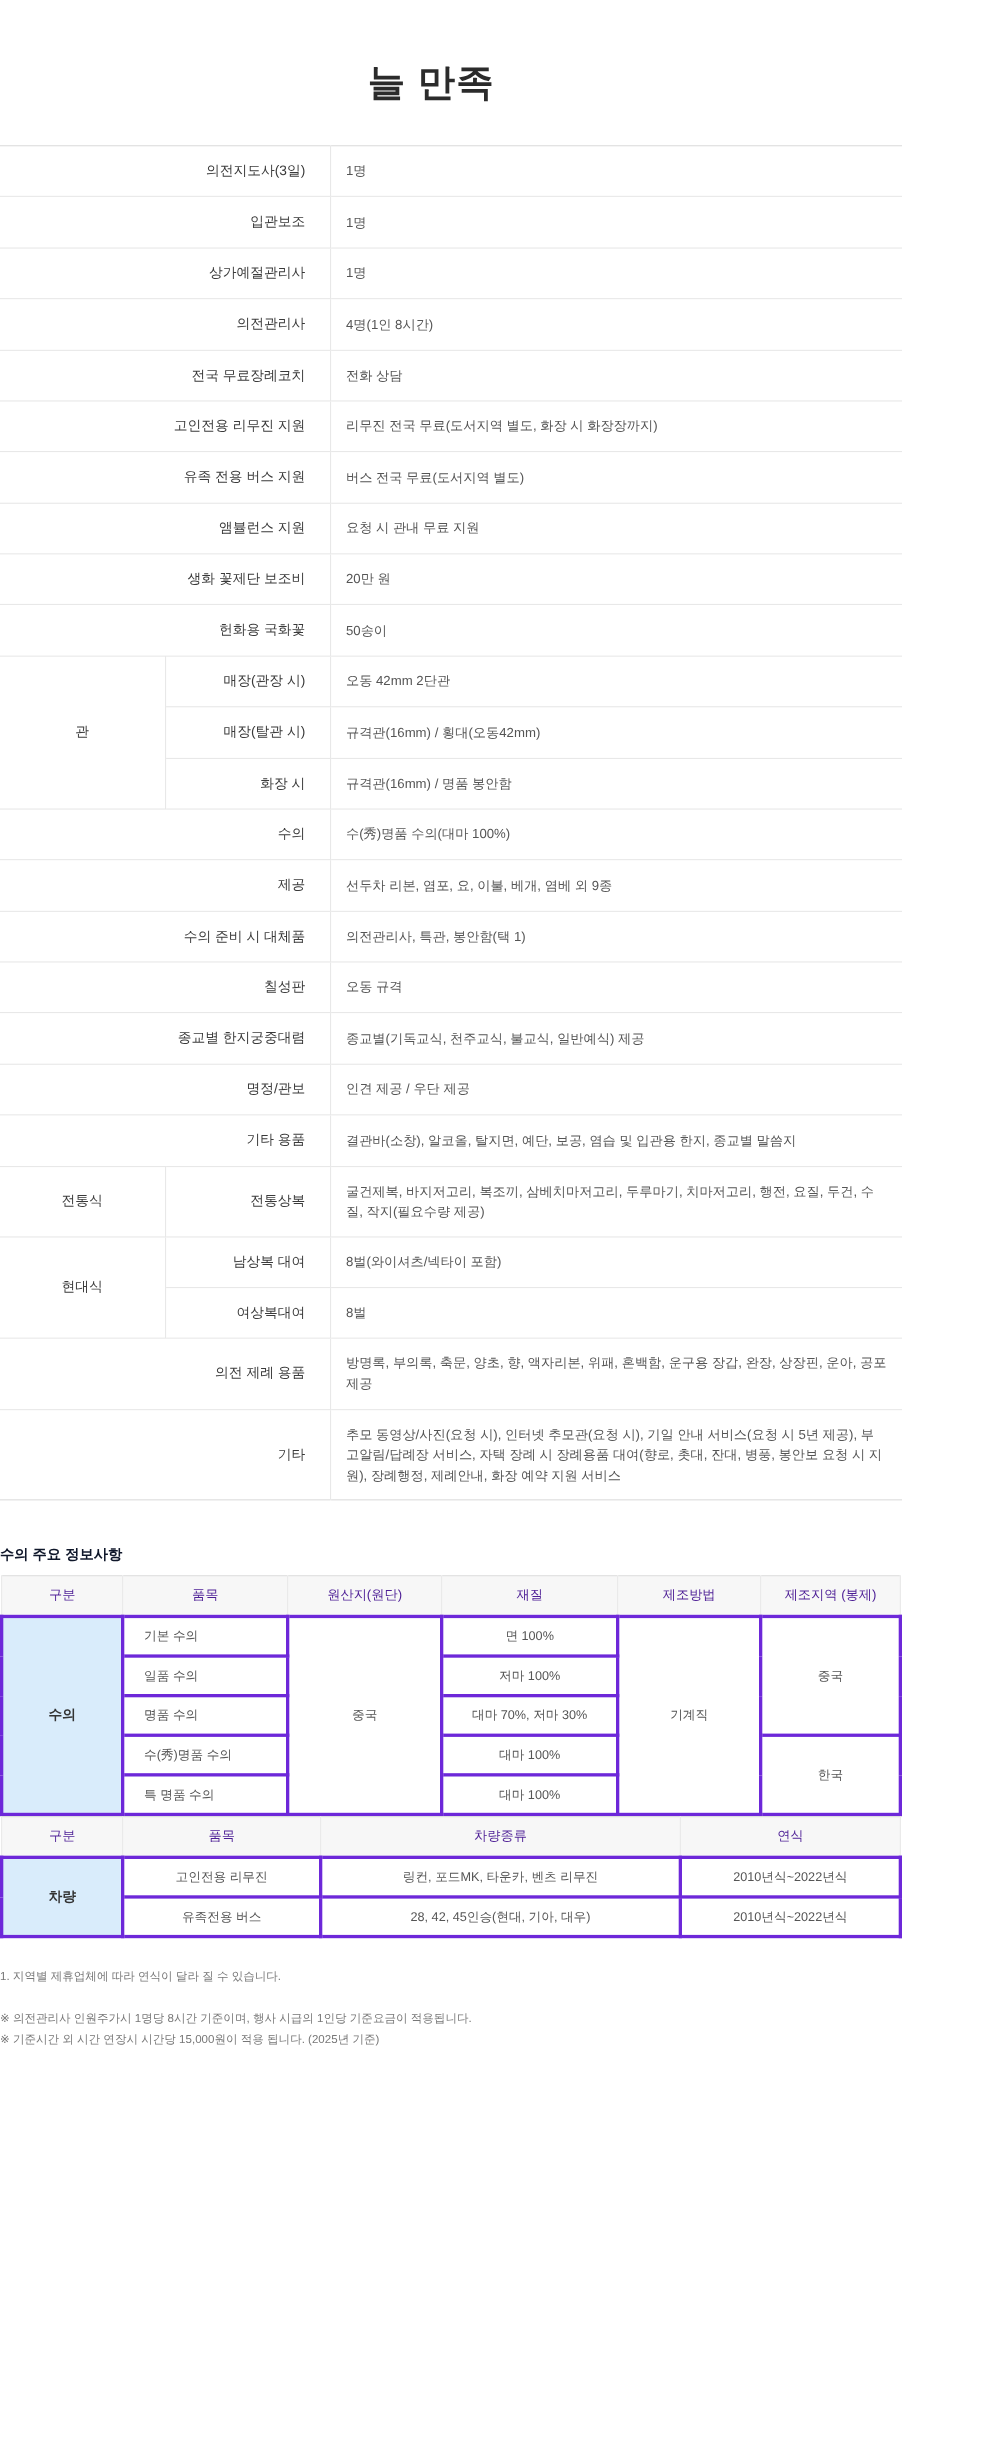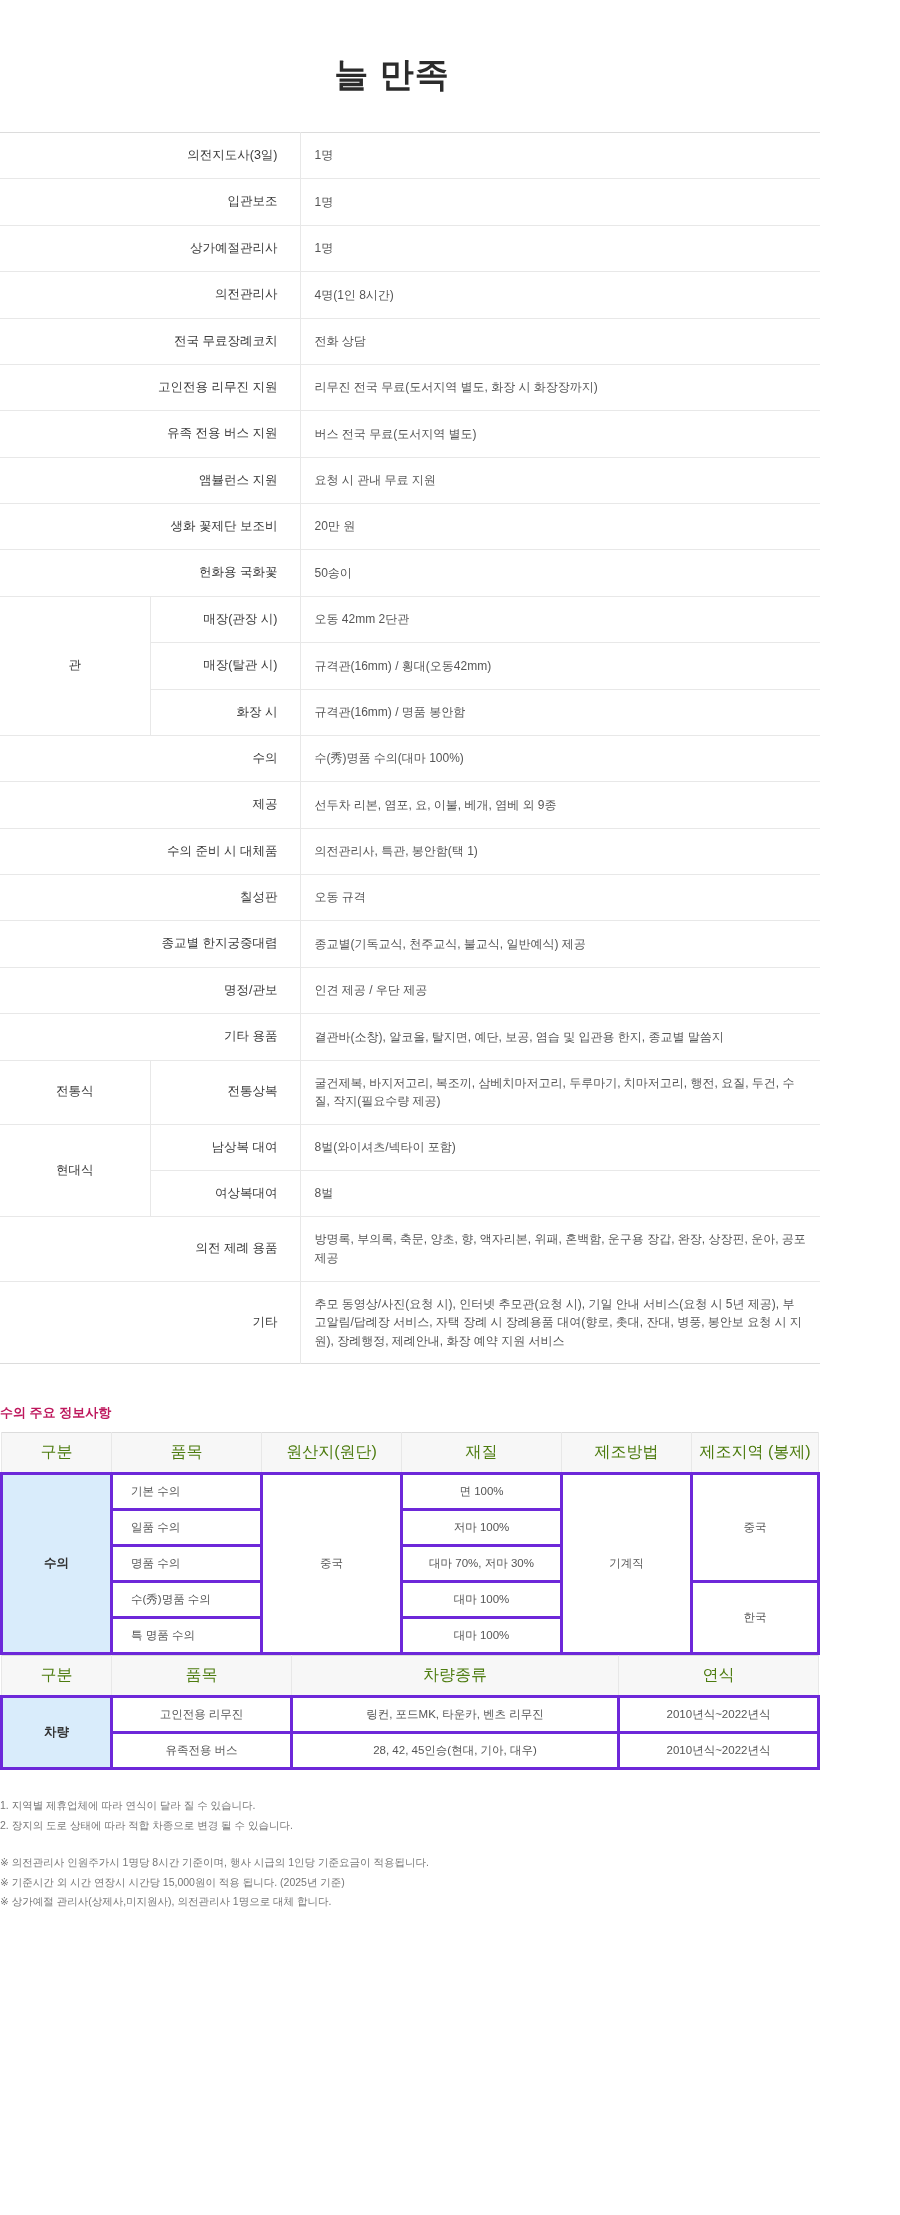--- a/index.html
+++ b/index.html
@@ -66,36 +66,36 @@
   td.val {
     color: #555555;
     font-size: 12px;
   }
   
   .sec-head {
     width: 820px;
     margin: 40px auto 10px auto;
     font-size: 13px;
     font-weight: bold;
-    color: #be185d;
+    color: #0f172a;
   }
   
   .info-table {
     width: 820px;
     margin: 0 auto;
     border-collapse: collapse;
     table-layout: fixed;
     border-top: 1px solid #dcdcdc;
     border-bottom: 1px solid #dcdcdc;
   }
   .info-table th {
     background: #f7f7f7;
     font-weight: normal;
-    font-size: 16px;
-    color: #4d7c0f;
+    font-size: 12px;
+    color: #4c1d95;
     padding: 9px 6px;
     border: 1px solid #e8e8e8;
     border-top: none;
   }
   .info-table td {
     font-size: 11.5px;
     color: #555555;
     padding: 9px 6px;
     border: 3px solid #6d28d9;
     text-align: center;
@@ -295,21 +295,19 @@
         <tr>
           <td>유족전용 버스</td>
           <td>28, 42, 45인승(현대, 기아, 대우)</td>
           <td>2010년식~2022년식</td>
         </tr>
       </tbody>
   </table>
 
   <div class="notes" id="notes1">
       <div>1. 지역별 제휴업체에 따라 연식이 달라 질 수 있습니다.</div>
-      <div>2. 장지의 도로 상태에 따라 적합 차종으로 변경 될 수 있습니다.</div>
     </div>
   <div class="notes second" id="notes2">
       <div>※ 의전관리사 인원주가시 1명당 8시간 기준이며, 행사 시급의 1인당 기준요금이 적용됩니다.</div>
       <div>※ 기준시간 외 시간 연장시 시간당 15,000원이 적용 됩니다. (2025년 기준)</div>
-      <div>※ 상가예절 관리사(상제사,미지원사), 의전관리사 1명으로 대체 합니다.</div>
     </div>
 
 </div>
 
 </body></html>

